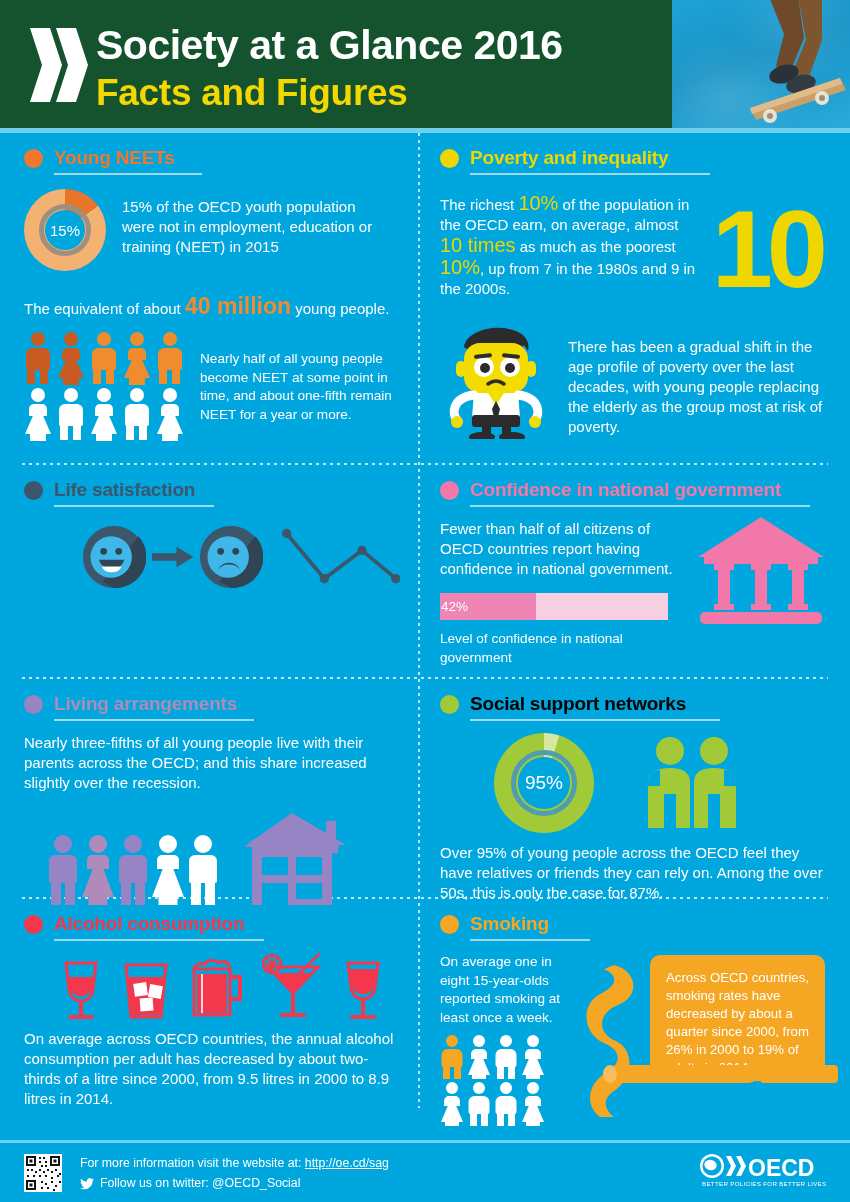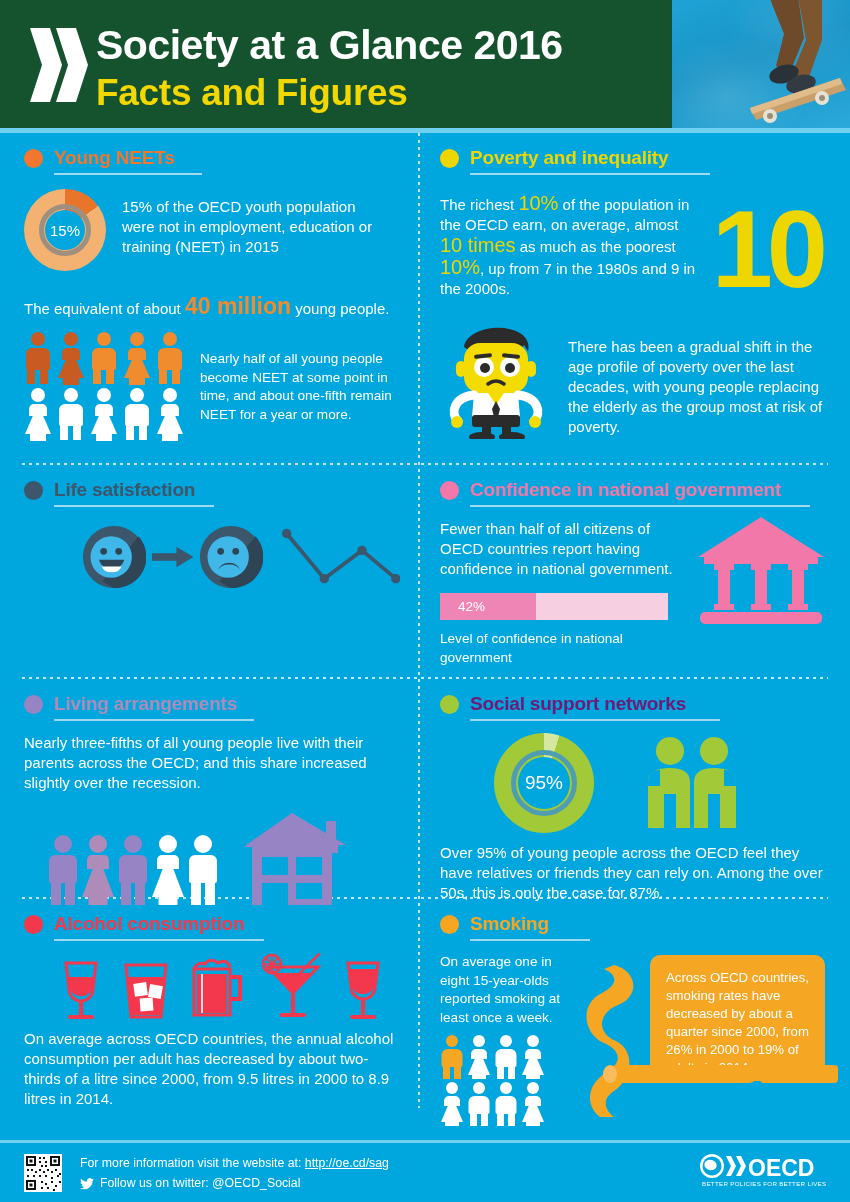--- a/index.html
+++ b/index.html
@@ -80,21 +80,21 @@
   .person .body-m { position: absolute; left: 50%; transform: translateX(-50%); top: 16px; width: 24px; height: 22px; border-radius: 6px 6px 2px 2px; background: currentColor; }
   .person .leg-l, .person .leg-r { position: absolute; top: 33px; width: 8px; height: 19px; background: currentColor; }
   .person .leg-l { left: 3px; } .person .leg-r { right: 3px; }
   .person .skirt { position: absolute; left: 50%; transform: translateX(-50%); top: 16px; width: 0; height: 0;
                    border-left: 13px solid transparent; border-right: 13px solid transparent; border-bottom: 30px solid currentColor; }
   .person .skirt-top { position: absolute; left: 50%; transform: translateX(-50%); top: 16px; width: 18px; height: 12px; border-radius: 5px 5px 0 0; background: currentColor; }
   .person .flegs { position: absolute; left: 50%; transform: translateX(-50%); top: 45px; width: 16px; height: 8px; background: currentColor; }
 
   
   .bar-track { height: 27px; background: #F6CFE1; width: 228px; }
-  .bar-fill { height: 100%; background: #EE85B5; display: flex; align-items: center; padding-left: 18px; color: #fff; font-size: 13.5px; }
+  .bar-fill { height: 100%; background: #EE85B5; display: flex; align-items: center; padding-left: 1px; color: #fff; font-size: 13.5px; }
 
   
   .footer { position: absolute; left: 0; bottom: 0; width: 850px; height: 62px; background: #00A6DE; }
   .footer-rule { position: absolute; top: 0; left: 0; width: 850px; height: 3px; background: #6FD0F0; }
   .qr { position: absolute; left: 24px; top: 14px; width: 38px; height: 38px; background: #fff; }
   .footer-text { position: absolute; left: 80px; top: 15px; color: #ffffff; font-size: 12.3px; line-height: 17px; }
   .footer-text a { color: #ffffff; }
   .oecd-logo { position: absolute; right: 24px; top: 13px; width: 128px; height: 36px; }
 </style>
 </head>
@@ -420,21 +420,21 @@
             <rect x="56" y="46" width="26" height="18" fill="#00A6DE"></rect>
             <rect x="22" y="72" width="26" height="22" fill="#00A6DE"></rect>
             <rect x="56" y="72" width="26" height="16" fill="#00A6DE"></rect>
           </svg>
         </div>
       </div>
 
       <div class="col col-r" style="height:218px;">
         <div class="sec-head">
           <span class="sec-dot" style="background:#A2C938;"></span>
-          <span class="sec-title" style="color:#701a75;">Social support networks</span>
+          <span class="sec-title" style="color:#000000;">Social support networks</span>
         </div>
         <div class="sec-underline" style="width:250px;"></div>
 
         <div style="display:flex;align-items:center;gap:44px;padding-left:54px;margin-top:4px;">
           <div class="donut" style="width:100px;height:100px;background:conic-gradient(#D6E8A0 0deg 18deg, #A2C938 18deg 360deg);">
             <div class="inner-ring" style="inset:17px;border:5px solid #4E9DB2;border-radius:50%;"></div>
             <div class="hole" style="inset:24px;">
               <span class="val" style="font-size:19px;">95%</span>
             </div>
           </div>

